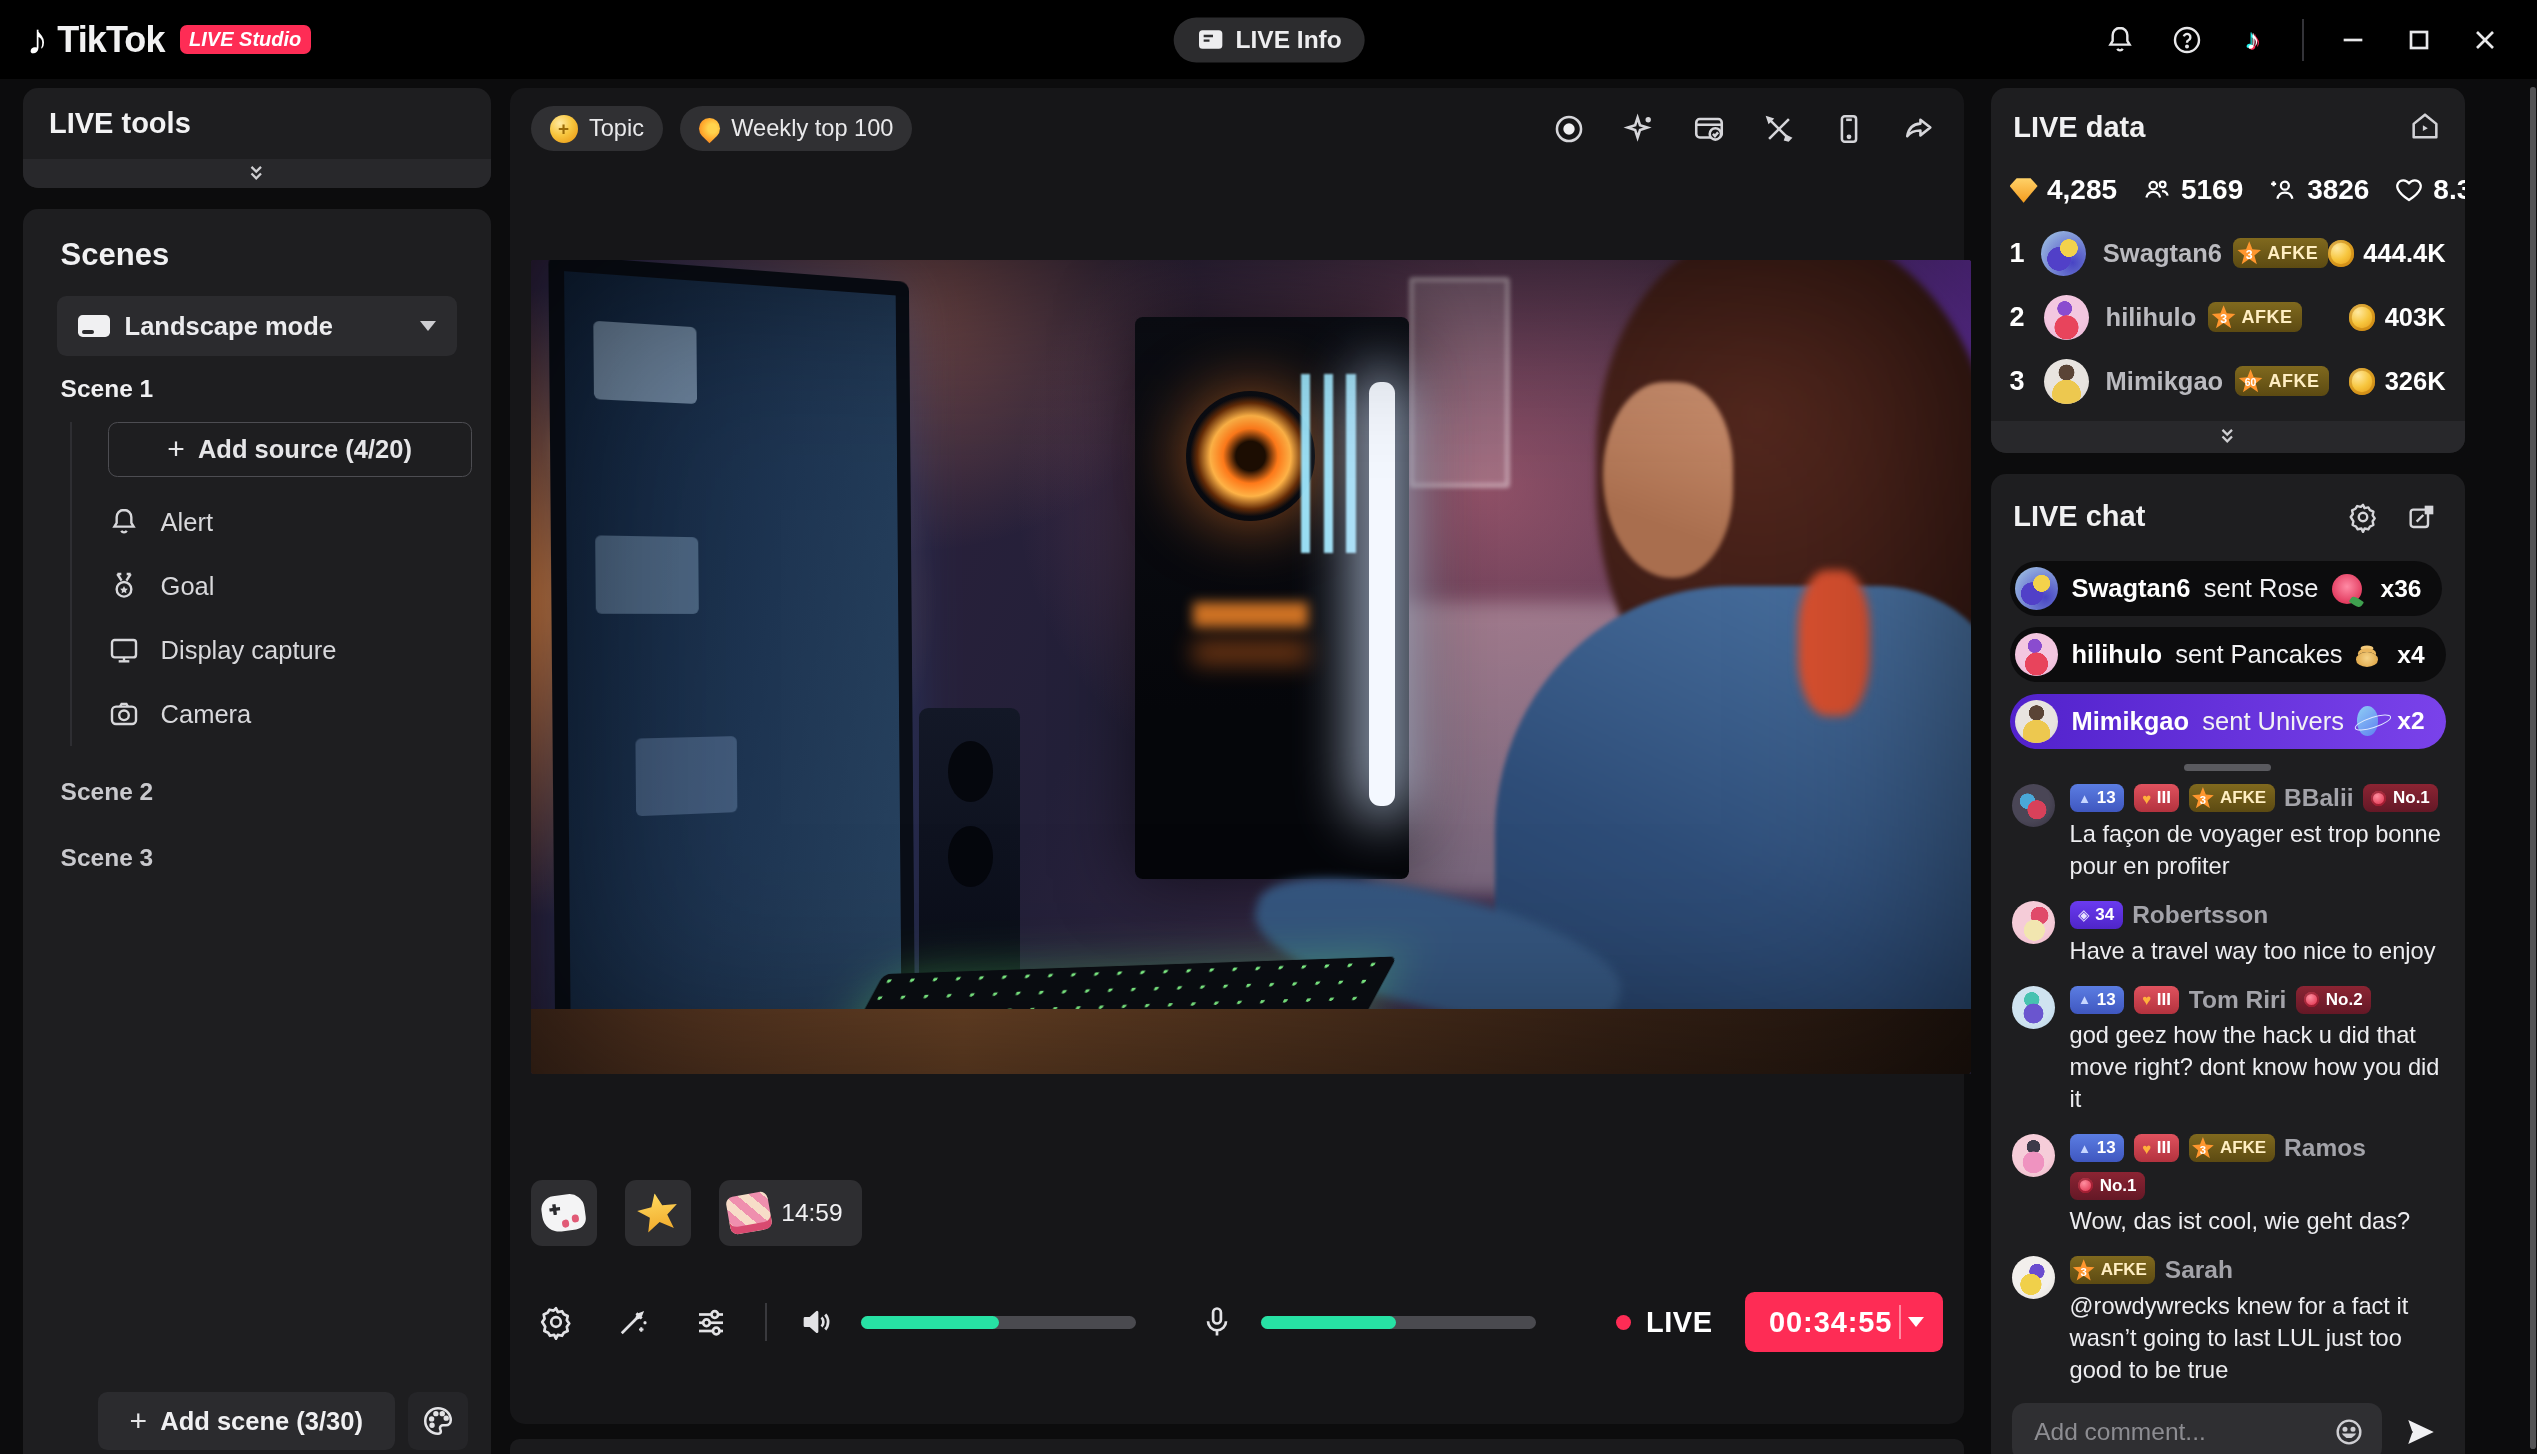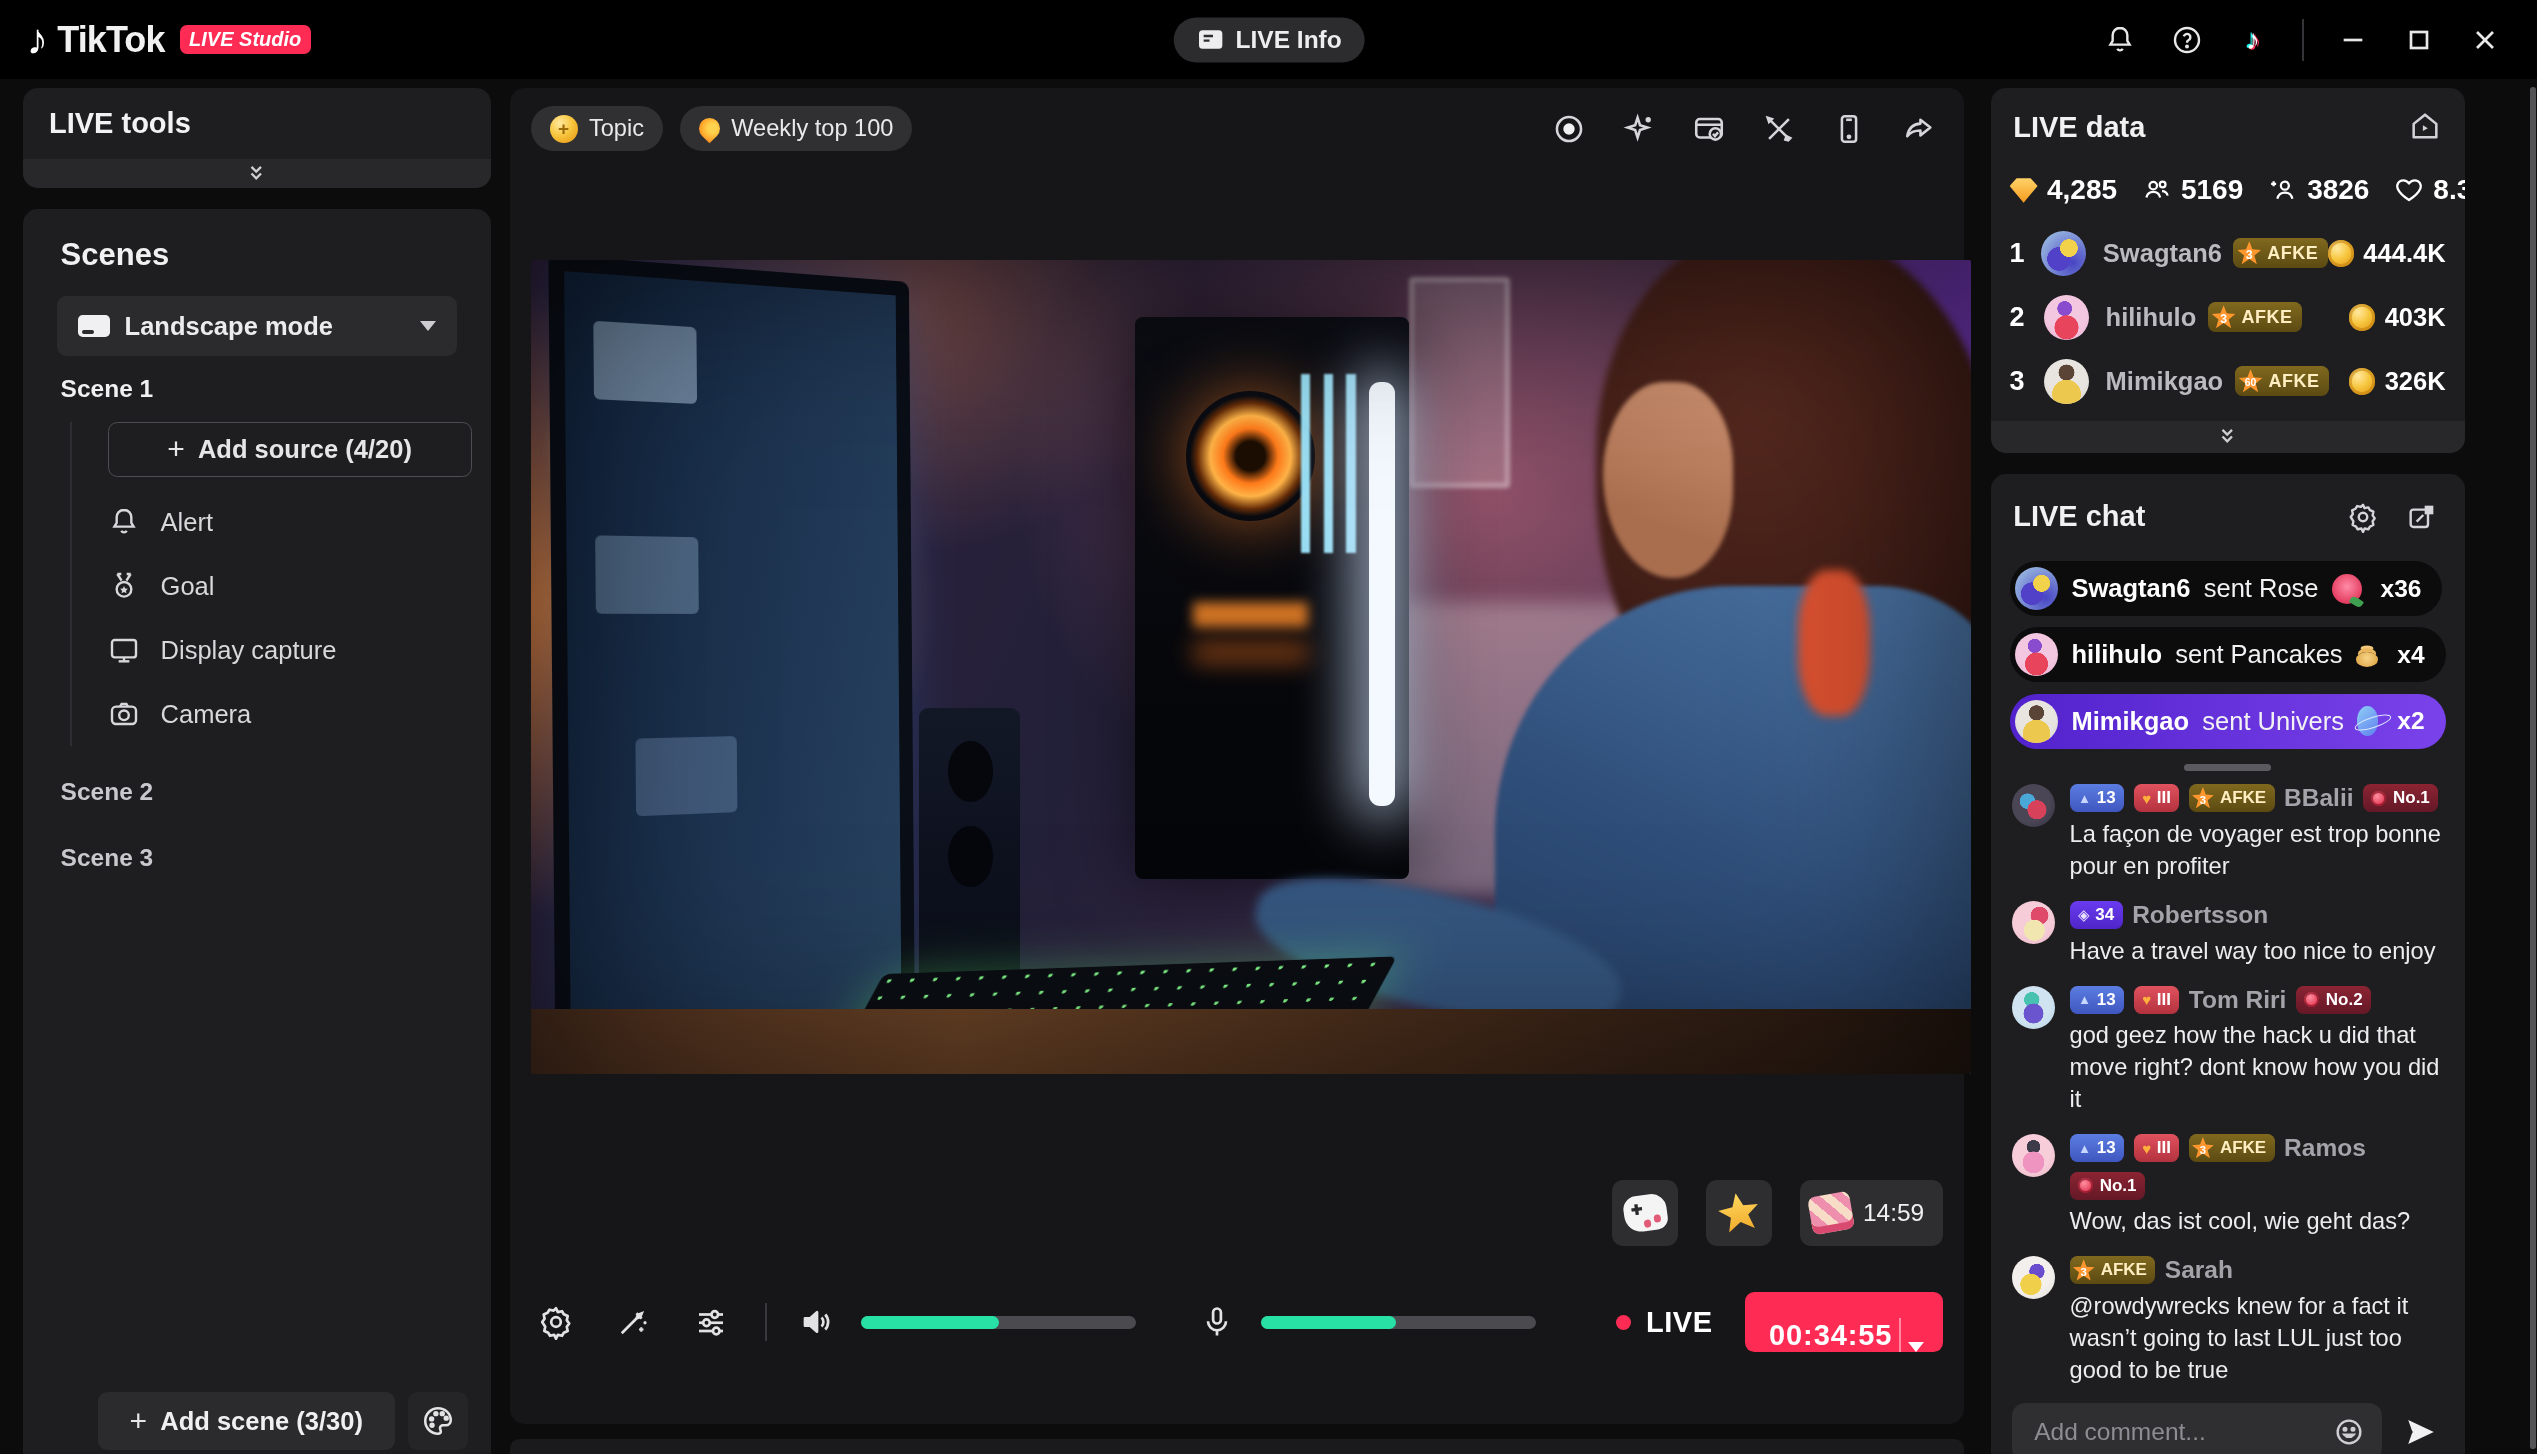--- a/index.html
+++ b/index.html
@@ -89,42 +89,42 @@
   .v-strap { right:7%; top:38%; width:5%; height:18%; background:#d8502f; border-radius:40%; filter:blur(4.7px); }
   .v-jacket { right:-3%; bottom:-6%; width:36%; height:66%; background:linear-gradient(205deg,#4d76a6,#2e4d78 55%,#223a5e); border-radius:46% 26% 4% 4%; filter:blur(1.9px); }
   .v-arm { right:24%; bottom:8%; width:26%; height:14%; background:#35567f; border-radius:46%; transform:rotate(14deg); filter:blur(4.7px); }
   .v-keyboard { left:23%; bottom:1.5%; width:35%; height:12%; background:#0b0e13; border-radius:7.5px; transform:skewX(-30deg) rotate(-2deg);
     background-image:radial-gradient(circle 2.8px at 9.4px 7.5px, #86ff8e 70%, transparent 72%);
     background-size:22.6px 17px; box-shadow:0 0 47px rgba(110,255,130,.35); }
   .v-desk { left:0; bottom:0; width:100%; height:8%; background:linear-gradient(90deg,#4c2f1f,#6d4527 30%,#3a2417 75%, #241710); }
   .v-vignette { inset:0; box-shadow:inset 0 0 208px rgba(0,0,0,.6); }
 
   
-  .gift-row { display:flex; align-items:center; gap:28px; margin-top:106px; height:66px;justify-content:flex-end; }
+  .gift-row { display:flex; align-items:center; gap:28px; margin-top:106px; height:66px; }
   .gift-tile { width:66px; height:66px; background:#2e2e31; border-radius:11.3px; display:grid; place-items:center; cursor:pointer; }
   .gift-tile.wide { width:auto; padding:0 19px 0 9.4px; display:flex; align-items:center; gap:11.3px; }
   .gift-timer { font-size:24.5px; color:#f0f0f2; }
   .tile-controller { width:43px; height:36px; background:#f4f4f5; border-radius:13.2px 15px 11.3px 17px; position:relative; transform:rotate(-8deg); }
   .tile-controller::after { content:""; position:absolute; right:6.6px; bottom:7.5px; width:7.5px; height:7.5px; border-radius:50%; background:#e15a76; box-shadow:-10.4px 3.8px 0 #e15a76; }
   .tile-controller::before { content:""; position:absolute; left:7.5px; top:7.5px; width:11.3px; height:11.3px; background:#2b2b2e; clip-path:polygon(35% 0,65% 0,65% 35%,100% 35%,100% 65%,65% 65%,65% 100%,35% 100%,35% 65%,0 65%,0 35%,35% 35%); }
   .tile-star { width:42px; height:40px; background:linear-gradient(#ffd95e,#f0a92a); clip-path:polygon(50% 0%,63% 33%,98% 36%,71% 58%,81% 94%,50% 73%,19% 94%,29% 58%,2% 36%,37% 33%); transform:rotate(-10deg); }
   .tile-cake { width:42px; height:38px; border-radius:7.5px; transform:rotate(-10deg);
     background:repeating-linear-gradient(50deg,#f7ddc8 0 8.5px,#ef8fae 8.5px 17px); box-shadow:inset 0 -7.5px 0 #d84a70; }
 
   
   .controls-row { display:flex; align-items:center; margin-top:47px; height:58px; }
   .ctrl-btn { width:51px; height:51px; display:grid; place-items:center; color:#e2e2e5; cursor:pointer; margin-right:26.4px; }
   .ctrl-divider { width:1.9px; height:38px; background:#39393d; margin:0 24.5px 0 1.9px; }
   .vol-group { display:flex; align-items:center; gap:19px; margin-right:55px; }
   .vol-track { position:relative; width:275px; height:12.3px; border-radius:6.6px; background:#4a4a4f; cursor:pointer; }
   .vol-fill { position:absolute; left:0; top:0; bottom:0; border-radius:6.6px; background:#27e2a4; }
   .live-group { margin-left:auto; display:flex; align-items:center; gap:15px; }
   .live-dot { width:15px; height:15px; border-radius:50%; background:#fe2c55; }
   .live-text { font-size:29px; font-weight:800; color:#fff; letter-spacing:0.5px; }
-  .timer-btn { margin-left:17px; height:60px; background:#fe2c55; border:none; border-radius:9.4px; display:flex; align-items:flex-end; padding:0 19px 0 24.5px; gap:7px; cursor:pointer; }
+  .timer-btn { margin-left:17px; height:60px; background:#fe2c55; border:none; border-radius:9.4px; display:flex; align-items:center; padding:0 19px 0 24.5px; gap:7px; cursor:pointer; }
   .timer-text { font-size:29px; font-weight:700; color:#fff; letter-spacing:0.9px; }
   .timer-sep { width:1.9px; height:34px; background:rgba(255,255,255,.45); }
   .timer-caret { width:0; height:0; border-left:8.5px solid transparent; border-right:8.5px solid transparent; border-top:10.4px solid #fff; }
 
   
   .stats-bar { margin-top:15px; height:43px; background:#1a1a1c; border-radius:9.4px; display:flex; align-items:center; gap:51px; padding:0 19px; }
 
   
   .col-right { display:flex; flex-direction:column; }
   .live-data { display:flex; flex-direction:column; overflow:hidden; }

